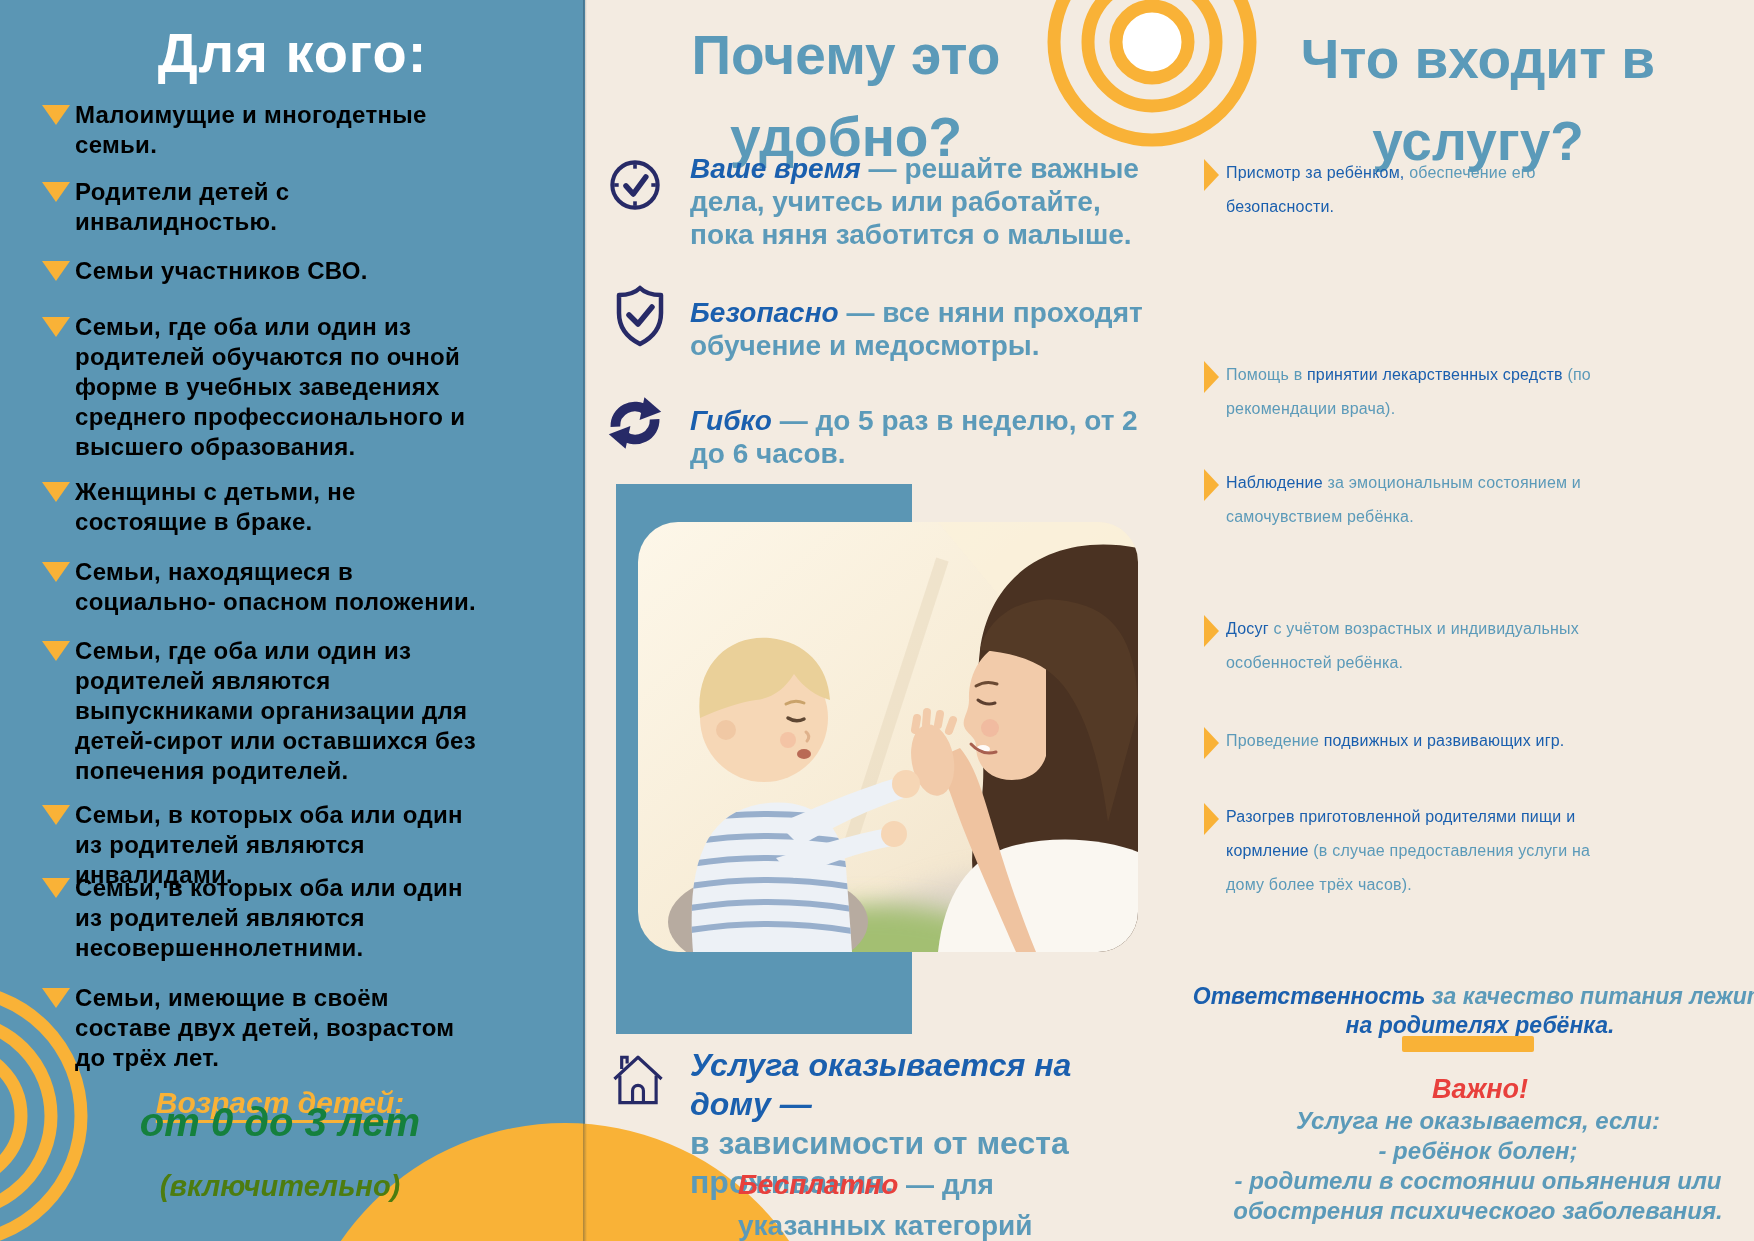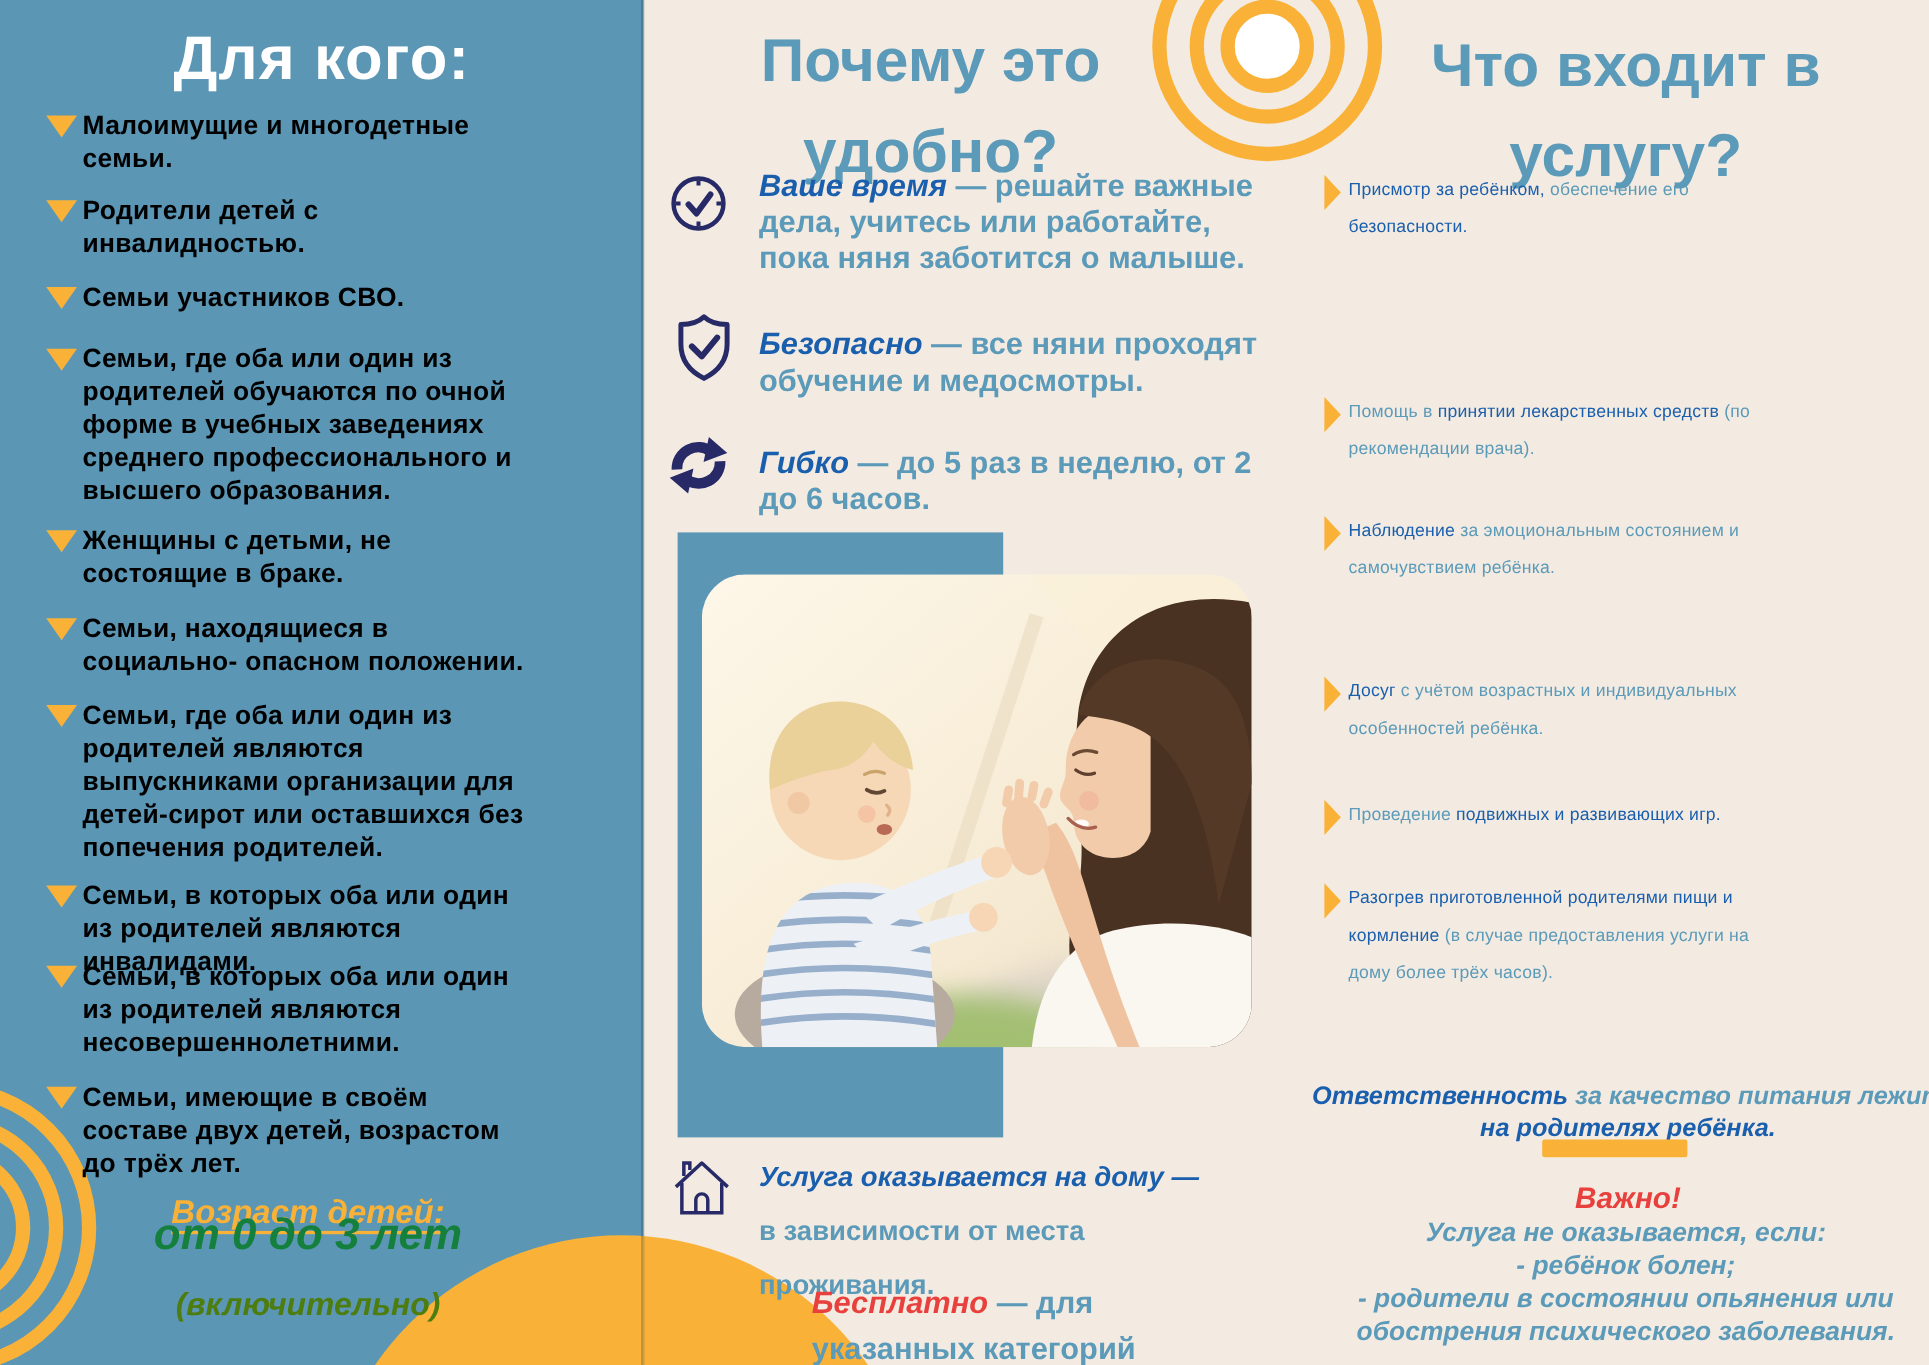--- a/index.html
+++ b/index.html
@@ -27,22 +27,22 @@
           font-size:55px;font-weight:800;line-height:82px;z-index:3;}
   .mtitle span{display:block;}
   .b-icon{position:absolute;z-index:3;}
   .btext{position:absolute;left:690px;width:455px;font-size:28px;font-weight:700;line-height:33px;
          color:#5b9ab9;z-index:3;}
   .lead-royal{color:#1a5fae;font-style:italic;margin-top:36px;}
   .lead-red{color:#e8403c;font-style:italic;}
   .photo-back{position:absolute;left:616px;top:484px;width:296px;height:550px;background:#5b96b4;z-index:1;}
   .photo{position:absolute;left:638px;top:522px;width:500px;height:430px;border-radius:40px;
          overflow:hidden;z-index:2;}
-  .home-text{position:absolute;left:690px;top:1046px;width:440px;font-size:25px;font-weight:700;
-             line-height:49px;color:#5b9ab9;z-index:3;}
+  .home-text{position:absolute;left:690px;top:1046px;width:440px;font-size:32px;font-weight:700;
+             line-height:39px;color:#5b9ab9;z-index:3;}
   .free-text{position:absolute;left:738px;top:1164px;width:400px;font-size:28px;font-weight:700;
              line-height:41px;color:#5b9ab9;z-index:3;}
   
   .rtitle{position:absolute;left:1200px;top:18px;width:556px;text-align:center;color:#5b9ab9;
           font-size:55px;font-weight:800;line-height:82px;z-index:3;}
   .rtitle span{display:block;}
   .ritem{position:absolute;left:1204px;display:flex;gap:7px;z-index:3;}
   .ritem .tri{width:0;height:0;border-top:16px solid transparent;border-bottom:16px solid transparent;
               border-left:15px solid #f9b237;margin-top:3px;flex:none;}
   .ritem p{margin:0;width:388px;font-size:16px;line-height:34px;font-weight:400;letter-spacing:.2px;}

